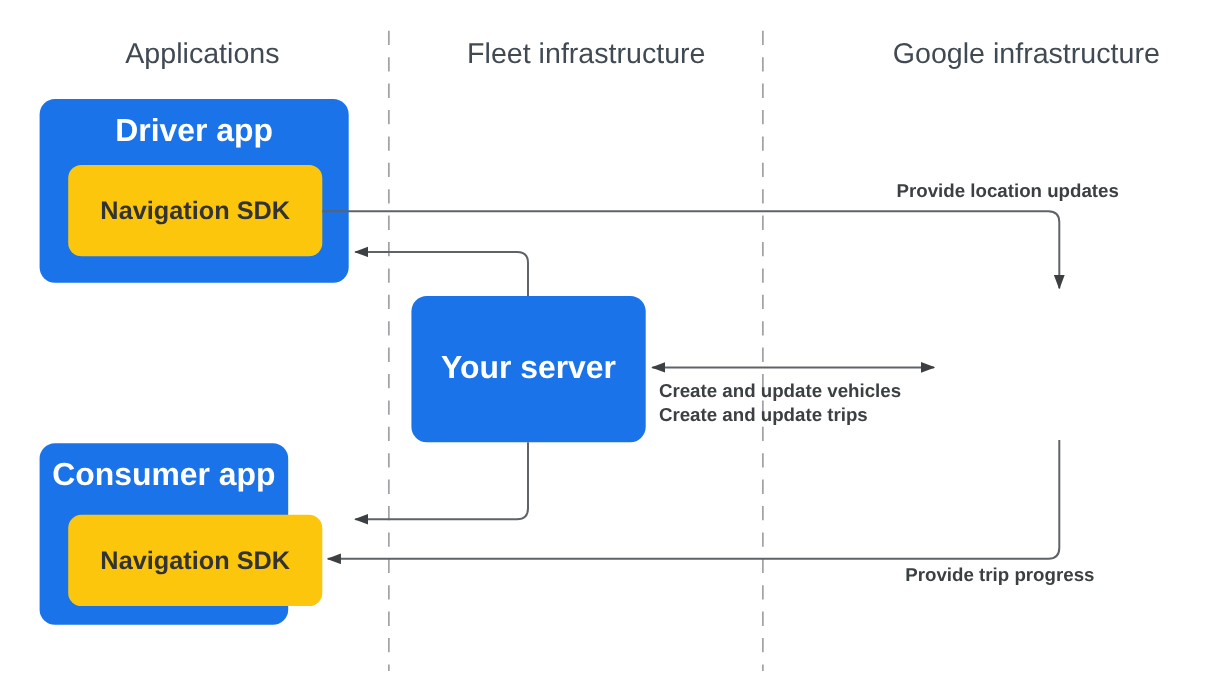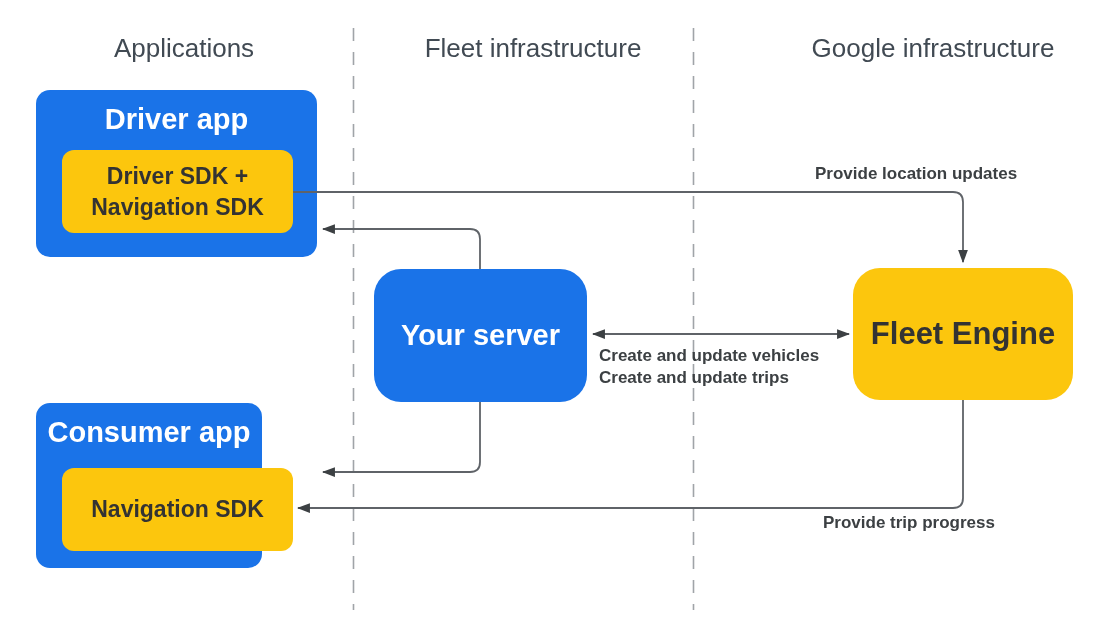--- a/index.html
+++ b/index.html
@@ -60,21 +60,20 @@
     line-height: 31px;
     color: var(--sdk_text, #333333);
     white-space: nowrap;
   }
   .center-title {
     display: flex;
     align-items: center;
     justify-content: center;
     font-weight: 700;
     white-space: nowrap;
-    border-radius: 27px;
   }
   #your-server {
     left: 374px; top: 269px; width: 213px; height: 133px;
     font-size: 29px;
     color: var(--white_text, #ffffff);
   }
   #fleet-engine {
     left: 853px; top: 268px; width: 220px; height: 132px;
     font-size: 31px;
     color: var(--sdk_text, #333333);
@@ -116,39 +115,35 @@
 
 <div id="canvas">
 
   <div class="col-header" style="left:184px">Applications</div>
   <div class="col-header" style="left:533px">Fleet infrastructure</div>
   <div class="col-header" style="left:933px">Google infrastructure</div>
 
   <div id="driver-app" class="node blue-box">
     <div class="app-title">Driver app</div>
     <div id="driver-sdk" class="sdk-box yellow-box">
-      <div class="sdk-line">Driver SDK +</div>
       <div class="sdk-line">Navigation SDK</div>
     </div>
   </div>
 
   <div id="consumer-app" class="node blue-box">
     <div class="app-title">Consumer app</div>
     <div id="consumer-sdk" class="sdk-box yellow-box">
       <div class="sdk-line">Navigation SDK</div>
     </div>
   </div>
 
   <div id="your-server" class="node blue-box center-title">
     <span>Your server</span>
   </div>
 
-  <div id="fleet-engine" class="node yellow-box center-title">
-    <span>Fleet Engine</span>
-  </div>
 
   <svg class="overlay" viewBox="0 0 1103 635" xmlns="http://www.w3.org/2000/svg">
     <defs>
       <marker id="arrow" viewBox="0 0 12 9" refX="11" refY="4.5" markerWidth="13" markerHeight="10" markerUnits="userSpaceOnUse" orient="auto-start-reverse">
         <path d="M0,0 L12,4.5 L0,9 Z" class="arrowhead"></path>
       </marker>
     </defs>
 
     <line class="dash" x1="353.5" y1="28" x2="353.5" y2="610"></line>
     <line class="dash" x1="693.5" y1="28" x2="693.5" y2="610"></line>

